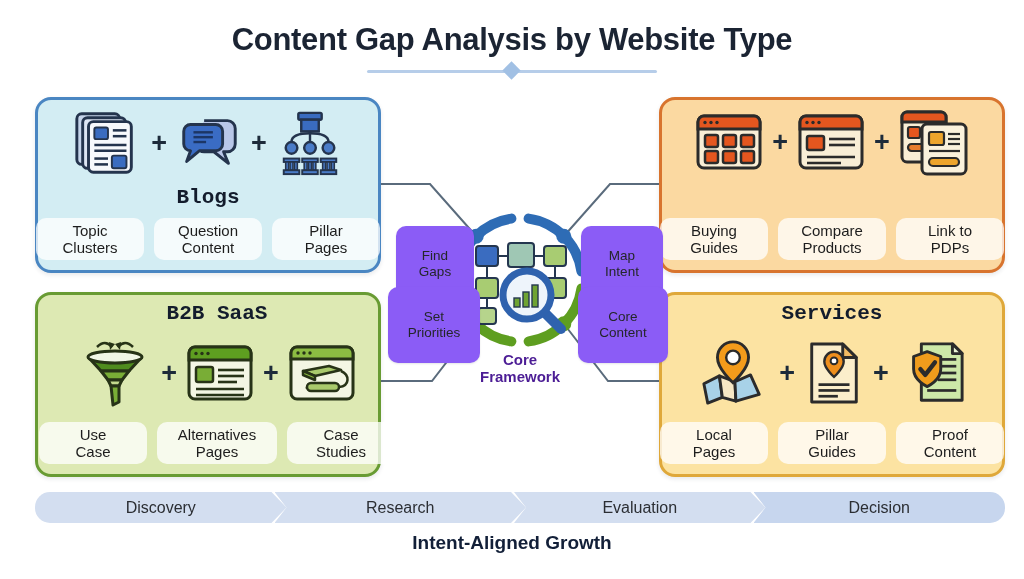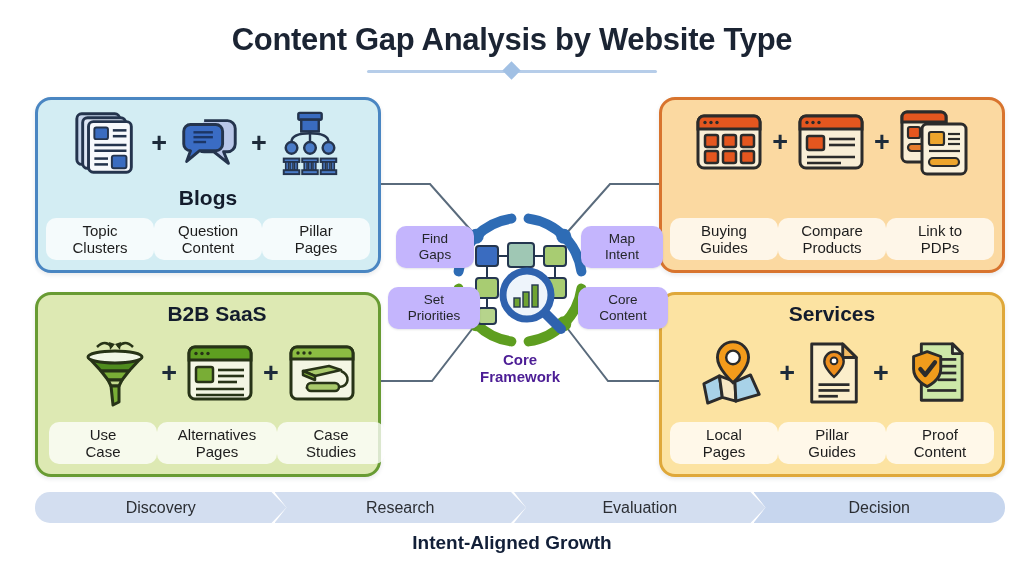--- a/index.html
+++ b/index.html
@@ -19,29 +19,29 @@
     position:absolute;box-sizing:border-box;border-radius:16px;border:3px solid;
     display:flex;flex-direction:column;align-items:center;justify-content:space-between;
     padding:8px 10px 10px;z-index:2;box-shadow:0 2px 4px rgba(30,40,60,0.10);
   }
   .panel-blogs{left:35px;top:97px;width:346px;height:176px;background:#d3edf3;border-color:#4a86c2;}
   .panel-ecommerce{left:659px;top:97px;width:346px;height:176px;background:#fbd9a1;border-color:#d8742e;}
   .panel-saas{left:35px;top:292px;width:346px;height:185px;background:#dde9b3;border-color:#689b33;padding-left:28px;}
   .panel-services{left:659px;top:292px;width:346px;height:185px;background:#fce3a2;border-color:#dfa83a;}
   .icon-row{display:flex;align-items:center;justify-content:center;gap:6px;}
   .plus{font-size:27px;font-weight:800;color:#1d2b3a;line-height:1;padding:0 2px;}
-  .panel-title{font-size:21px;font-weight:800;color:#131c2c;line-height:1.05;}
-  .chips{display:flex;align-items:stretch;justify-content:center;}
+  .panel-title{font-size:21px;font-weight:800;color:#131c2c;line-height:1.05;font-family:Liberation Mono, monospace;}
+  .chips{display:flex;gap:10px;align-items:stretch;justify-content:center;}
   .chip{
     background:rgba(255,255,255,0.76);border-radius:10px;padding:4px 8px;width:92px;
     display:flex;flex-direction:column;align-items:center;justify-content:center;
     font-size:15px;color:#1d1d1d;line-height:1.14;text-align:center;
   }
   .mini-chip{
-    position:absolute;z-index:3;background:#c4b5fd;border-radius:10px;padding:5px 8px;
+    position:absolute;z-index:3;background:#8b5cf6;border-radius:10px;padding:22px 8px;
     display:flex;flex-direction:column;align-items:center;justify-content:center;
     font-size:13.5px;color:#24262a;line-height:1.18;text-align:center;
     box-shadow:0 1px 2px rgba(30,40,60,0.12);
   }
   .mini-find{left:396px;top:226px;width:62px;height:32px;}
   .mini-map{left:581px;top:226px;width:66px;height:32px;}
   .mini-set{left:388px;top:287px;width:76px;height:32px;}
   .mini-plan{left:578px;top:287px;width:74px;height:32px;}
   .core-label{
     position:absolute;left:444px;top:351px;width:152px;z-index:3;text-align:center;

